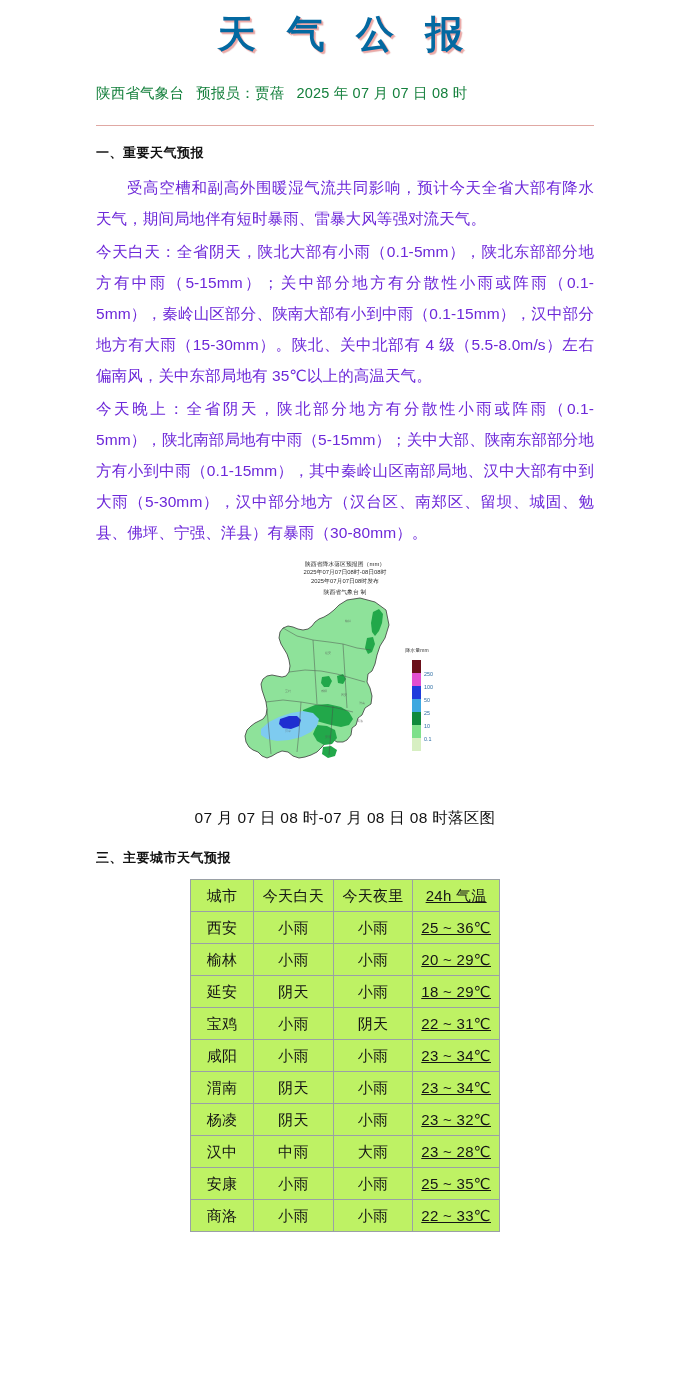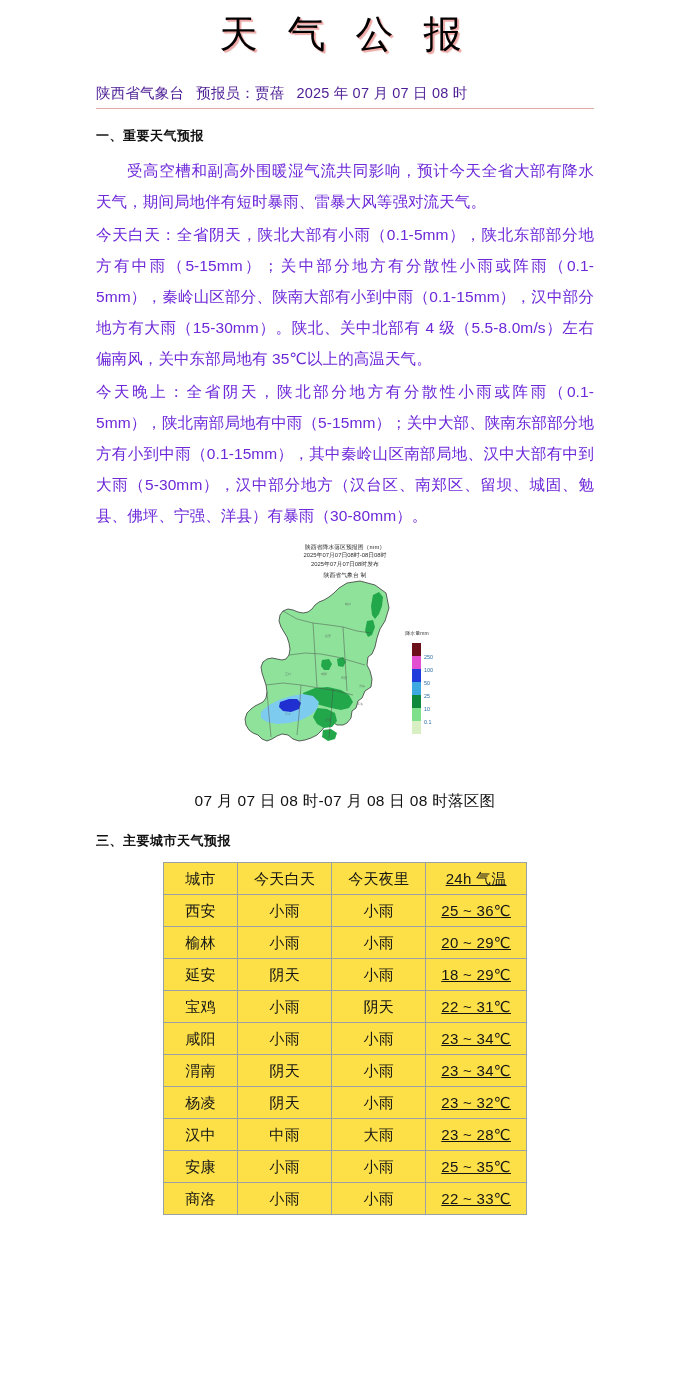--- a/index.html
+++ b/index.html
@@ -26,41 +26,41 @@
   .title-wrap {
     text-align: center;
     padding-top: 10px;
     height: 62px;
     box-sizing: border-box;
   }
   .doc-title {
     display: inline-block;
     font-family: "DejaVu Sans", sans-serif;
     font-size: 38px;
-    font-weight: normal;
+    font-weight: bold;
     letter-spacing: 9px;
-    color: #000000;
+    color: #0369a1;
     text-shadow: 1px 1px 0 #f3a5a2, 2px 2px 1px rgba(180,20,15,.35);
     line-height: 48px;
   }
 
   
   .content {
     margin: 0 auto;
     width: 498px;
     padding-left: 0;
   }
 
   
   .byline {
     font-size: 14.5px;
     line-height: 22px;
-    color: #4c1d95;
+    color: #15803d;
     border-bottom: 1.4px solid #e0a8a3;
-    padding-bottom: 4px;
+    padding-bottom: 21px;
     margin-top: 20px;
     letter-spacing: .2px;
     white-space: nowrap;
   }
   .byline .sp { display: inline-block; width: 12px; }
 
   
   h2.section {
     font-size: 13px;
     font-weight: bold;
@@ -120,22 +120,22 @@
     font-size: 5px;
     text-align: center;
     color: #333;
     line-height: 7px;
   }
 
   
   .city-table {
     border-collapse: collapse;
     margin: 8px auto 0 auto;
-    width: 364px;
-    background: #fde047;
+    width: 310px;
+    background: #bef264;
   }
   .city-table td, .city-table th {
     border: 1px solid #9aa0a6;
     text-align: center;
     font-size: 15px;
     line-height: 20px;
     height: 31px;
     font-weight: normal;
     color: #151515;
     padding: 0 2px;

